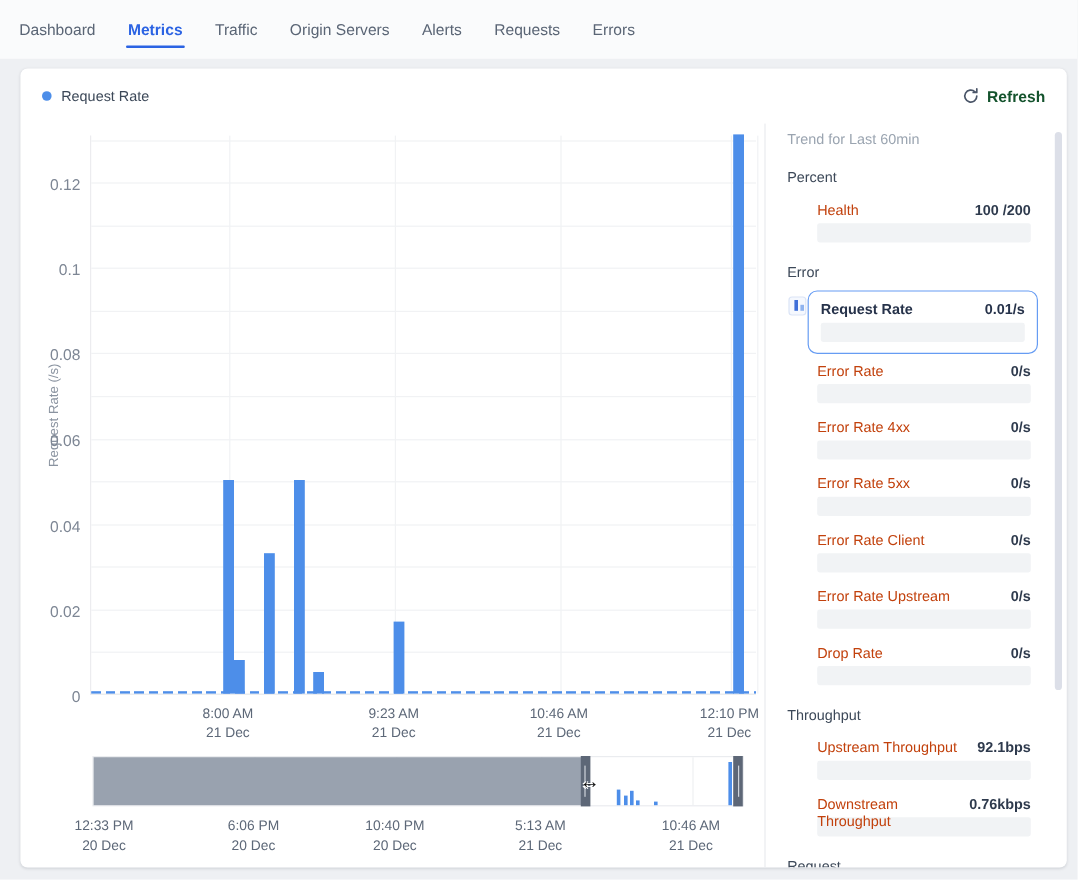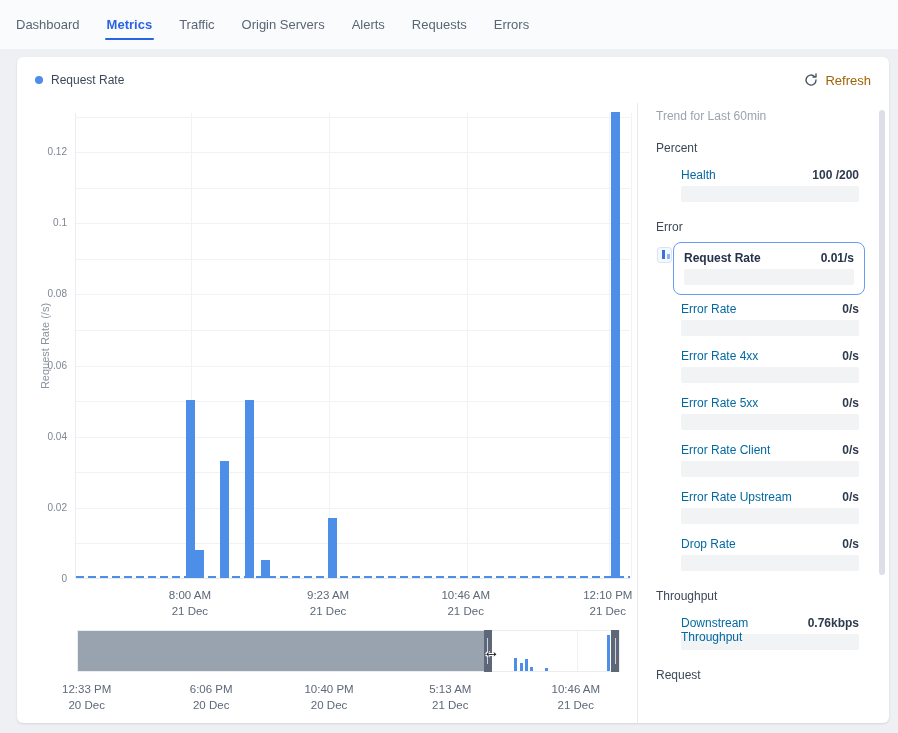--- a/index.html
+++ b/index.html
@@ -37,38 +37,38 @@
     position: absolute; top: 0; left: 0; right: 0; height: 46px;
     display: flex; align-items: center; justify-content: space-between;
     padding: 0 18px;
   }
   .legend { display: flex; align-items: center; gap: 8px; }
   .legend-dot { width: 8px; height: 8px; border-radius: 50%; background: #4d8ee9; }
   .legend-label { font-size: 12px; color: #3c4858; }
   .header-controls { display: flex; align-items: center; gap: 26px; }
   .refresh-btn, .daterange {
     display: flex; align-items: center; gap: 7px;
-    font-size: 13px; color: #a16207; font-weight: 400; cursor: pointer;
+    font-size: 13px; color: #14532d; font-weight: 700; cursor: pointer;
   }
   .icon-svg { display: block; }
   
   .chart-pane { position: absolute; left: 0; top: 46px; width: 620px; bottom: 0; }
   .ylabel {
     position: absolute; left: 22px; top: 418px; width: 350px;
     transform-origin: 0 0; transform: rotate(-90deg);
     text-align: center; font-size: 11px; color: #8a93a0;
   }
   .plot {
     position: absolute; left: 58px; top: 10px; width: 555px; height: 466px;
     border-left: 1px solid #ececef; border-bottom: 1px solid #e7e9ec;
   }
   .gridline-h { position: absolute; left: 0; right: 0; height: 1px; background: #f1f2f4; }
   .gridline-v { position: absolute; top: 0; bottom: 0; width: 1px; background: #f1f2f4; }
   .ytick {
-    position: absolute; right: calc(100% + 9px); font-size: 10px;
+    position: absolute; right: calc(100% + 9px); font-size: 13px;
     color: #7d8694; white-space: nowrap;
   }
   .bar { position: absolute; bottom: 0; width: 9px; background: #4d8ee9; }
   .baseline {
     position: absolute; left: 0; right: 0; bottom: 0; height: 2px;
     background: repeating-linear-gradient(90deg, #4d8ee9 0 8px, transparent 8px 12px);
   }
   .xtick, .brush-xtick {
     position: absolute; transform: translateX(-50%);
     text-align: center; font-size: 11.5px; color: #5d6878; line-height: 1.4;
@@ -94,21 +94,21 @@
   }
   
   .sidebar {
     position: absolute; left: 620px; top: 46px; right: 0; bottom: 0;
     border-left: 1px solid #e9ebee; padding: 6px 4px 0 18px; overflow: hidden;
   }
   .trend { font-size: 12px; color: #9aa4b0; }
   .section-title { font-size: 12px; font-weight: 400; color: #3c4858; margin-top: 18px; }
   .metric-item { margin-top: 13px; margin-left: 25px; width: 178px; position: relative; cursor: pointer; }
   .metric-row { display: flex; justify-content: space-between; align-items: baseline; font-size: 12px; height: 14px; }
-  .metric-label { color: #0369a1; }
+  .metric-label { color: #c2410c; }
   .metric-value { color: #2e3a4d; font-weight: 600; white-space: nowrap; }
   .metric-spark { margin-top: 4px; height: 16px; background: #f1f3f5; border-radius: 2px; }
   .metric-item.selected {
     margin-top: 8px; margin-left: 17px; width: 192px;
     border: 1px solid #669cf3; border-radius: 8px; padding: 8px 10px 9px;
   }
   .metric-item.selected + .metric-item { margin-top: 7px; }
   .metric-item.selected .metric-label,
   .metric-item.selected .metric-value { font-weight: 700; color: #26324a; }
   .metric-icon {
@@ -307,20 +307,27 @@
         <div class="metric-item">
           <div class="metric-row">
             <div class="metric-label">Drop Rate</div>
             <div class="metric-value">0/s</div>
           </div>
           <div class="metric-spark"></div>
         </div>
         <div class="section-title">Throughput</div>
         <div class="metric-item">
           <div class="metric-row">
+            <div class="metric-label">Upstream Throughput</div>
+            <div class="metric-value">92.1bps</div>
+          </div>
+          <div class="metric-spark"></div>
+        </div>
+        <div class="metric-item">
+          <div class="metric-row">
             <div class="metric-label">Downstream Throughput</div>
             <div class="metric-value">0.76kbps</div>
           </div>
           <div class="metric-spark"></div>
         </div>
         <div class="section-title">Request</div>
       </div>
   </aside>
 
   <div class="scrollbar-thumb"></div>

